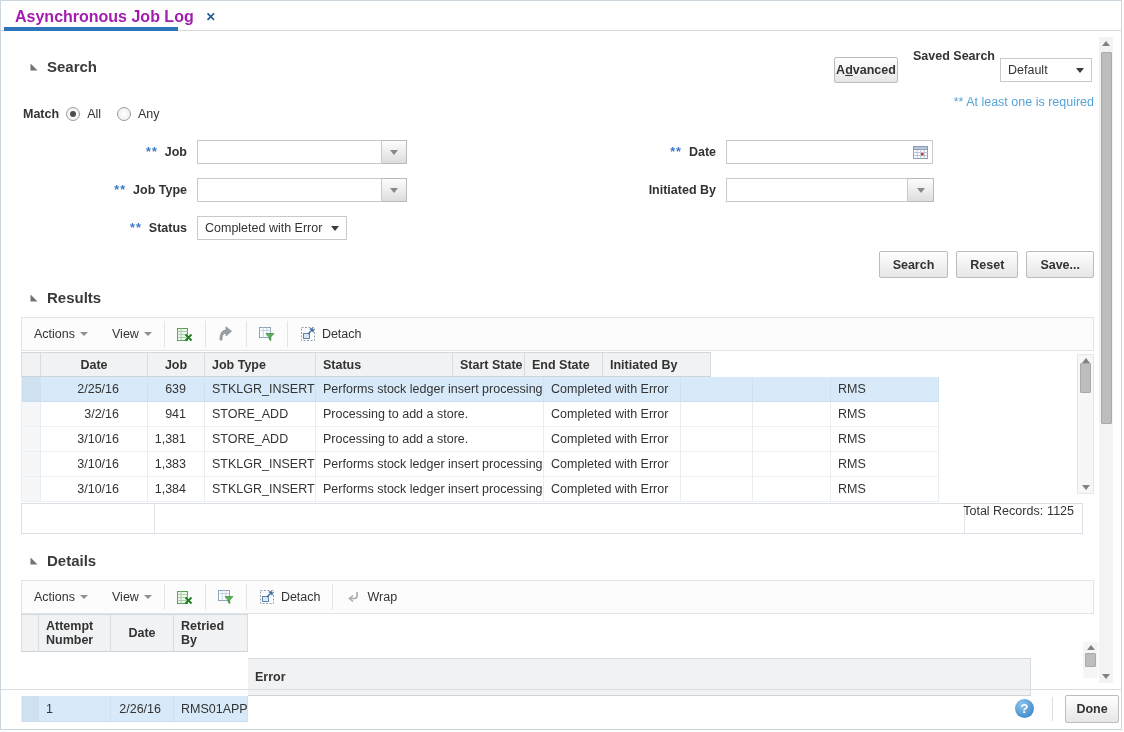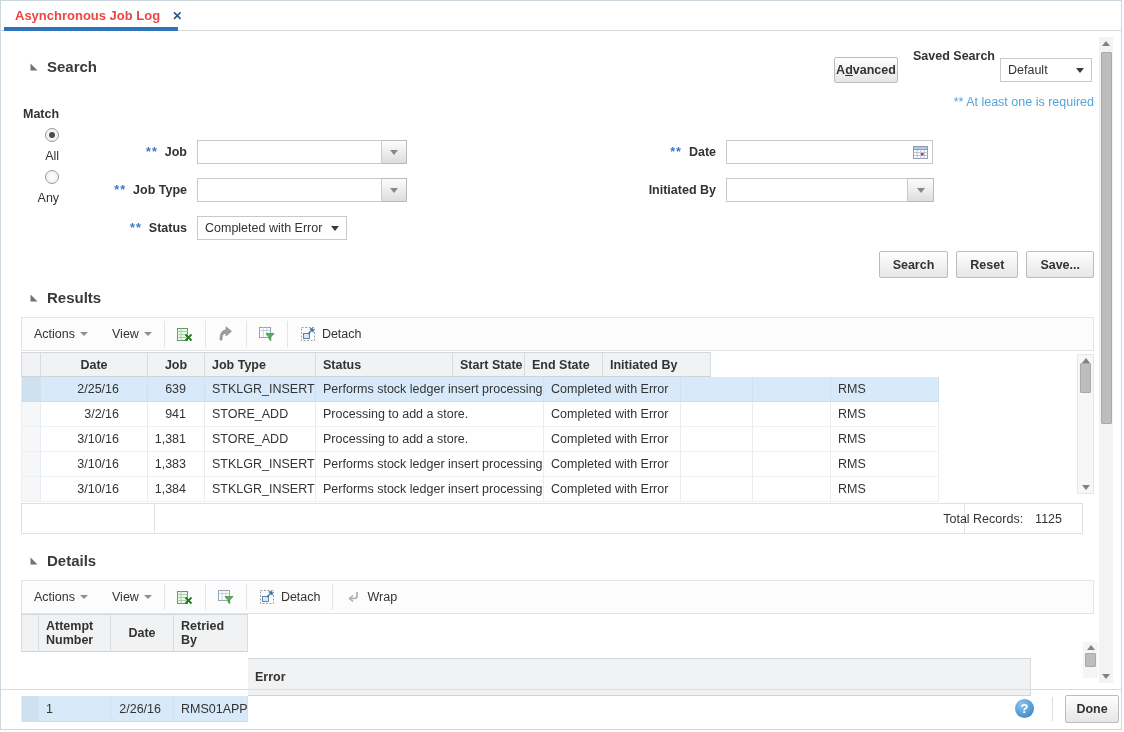--- a/index.html
+++ b/index.html
@@ -3,21 +3,21 @@
 <meta charset="utf-8">
 <style>
   * { box-sizing: border-box; margin: 0; padding: 0; }
   html,body { background:#fff; }
   body { font-family:"Liberation Sans", sans-serif; font-size:12.5px; color:#333; }
   .page { position:relative; width:1122px; height:730px; border:1px solid #ccd6dd; background:#fff; overflow:hidden; }
 
   
   .tabbar { position:absolute; left:0; top:0; width:100%; height:30px; border-bottom:1px solid #d8d8d8; background:#fff; }
   .tab { position:absolute; left:14px; top:7px; display:flex; align-items:center; gap:12px; }
-  .tab-title { color:#ef4444; font-weight:bold; font-size:13px; }
+  .tab-title { color:#a21caf; font-weight:bold; font-size:16px; }
   .tab-close { color:#245a8e; font-weight:bold; font-size:12px; cursor:pointer; }
   .tab-underline { position:absolute; left:3px; top:26px; width:174px; height:4px; background:#2f74b8; }
 
   
   .btn { display:flex; align-items:center; justify-content:center; background:linear-gradient(#fefefe,#e6e6e6); border:1px solid #b9bdc0; border-radius:2px; font-weight:bold; font-size:12.5px; color:#333; cursor:pointer; }
   .lbl { font-weight:bold; color:#333; white-space:nowrap; }
   .req { color:#3c78c8; font-weight:bold; letter-spacing:1px; }
   .txt { border:1px solid #c6cacd; background:#fff; height:24px; font-family:inherit; font-size:12.5px; padding:0 5px; outline:none; }
   .combo-btn { width:25px; height:24px; background:linear-gradient(#fdfdfd,#dddddd); border:1px solid #b7bbbe; border-left:none; display:flex; align-items:center; justify-content:center; cursor:pointer; }
   .tri-down { width:0; height:0; border-left:4px solid transparent; border-right:4px solid transparent; border-top:5px solid #85898d; }
@@ -27,21 +27,21 @@
 
   
   .sec-head { position:absolute; display:flex; align-items:center; gap:8px; }
   .sec-title { font-size:15px; font-weight:bold; color:#3a3a3a; }
 
   
   .adv-btn { position:absolute; left:833px; top:56px; width:64px; height:26px; }
   .saved-lbl { position:absolute; left:912px; top:48px; }
   .saved-sel { position:absolute; left:999px; top:57px; width:92px; height:24px; border:1px solid #c6cacd; background:#fff; display:flex; align-items:center; justify-content:space-between; padding:0 7px; cursor:pointer; }
   .req-note { position:absolute; left:855px; top:94px; width:238px; text-align:right; color:#56a4d8; }
-  .match-row { position:absolute; left:22px; top:106px; display:flex; align-items:flex-end; gap:7px;flex-direction:column; }
+  .match-row { position:absolute; left:22px; top:106px; display:flex; align-items:flex-start; gap:7px; }
   .radio { width:14px; height:14px; border-radius:50%; border:1px solid #9b9b9b; background:radial-gradient(#ffffff,#ececec); position:relative; cursor:pointer; }
   .radio.sel::after { content:''; position:absolute; inset:3px; border-radius:50%; background:#4b4b4b; }
   .frow { position:absolute; display:flex; align-items:center; }
   .lblblock { display:flex; align-items:center; justify-content:flex-end; gap:7px; }
   .datewrap { position:relative; }
   .datewrap .txt { padding-right:26px; width:100%; }
   .cal-icon { position:absolute; right:4px; top:4px; width:17px; height:16px; cursor:pointer; }
   .search-btns { position:absolute; top:250px; left:0; width:1093px; display:flex; justify-content:flex-end; gap:8px; }
   .search-btns .btn { height:27px; padding:0 13px; }
 
@@ -64,21 +64,21 @@
   .c-sel{width:20px;} .c-date{width:107px;} .c-job{width:57px;} .c-jobtype{width:111px;}
   .c-desc{width:228px;} .c-status{width:137px;} .c-start{width:72px;} .c-end{width:78px;} .c-init{width:108px;}
   .td.c-date{ justify-content:flex-end; padding-right:28px; }
   .td.c-job{ justify-content:flex-end; padding-right:18px; }
   .sorticons { margin-left:auto; display:flex; gap:3px; align-items:center; }
   .sort-asc { width:0;height:0;border-left:4.5px solid transparent;border-right:4.5px solid transparent;border-bottom:6px solid #93a9bc; }
   .sort-desc { width:0;height:0;border-left:4.5px solid transparent;border-right:4.5px solid transparent;border-top:6px solid #5f6b75; }
   .tfoot { position:absolute; left:20px; top:502px; width:1062px; height:31px; border:1px solid #dbe1e6; background:#fff; }
   .tfoot .div1 { position:absolute; left:132px; top:0; bottom:0; width:1px; background:#dde3e8; }
   .tfoot .div2 { position:absolute; left:942px; top:0; bottom:0; width:1px; background:#dde3e8; }
-  .total-rec { position:absolute; right:20px; top:0; height:100%; display:flex; align-items:center; gap:12px; }
+  .total-rec { position:absolute; right:8px; top:0; height:100%; display:flex; gap:4px; }
 
   
   .dth { height:38px; line-height:1.15; white-space:normal; }
   .d-sel{width:18px;} .d-attempt{width:72px;} .d-date{width:63px;} .d-retried{width:74px;} .d-error{width:783px;margin-top:44px;}
   .td.d-date{ justify-content:flex-end; padding-right:12px; }
 
   
   .sb-v { position:absolute; display:flex; flex-direction:column; align-items:center; }
   .sb-track { background:#f3f3f3; }
   .sb-arrow { width:0;height:0;border-left:4px solid transparent;border-right:4px solid transparent; }

